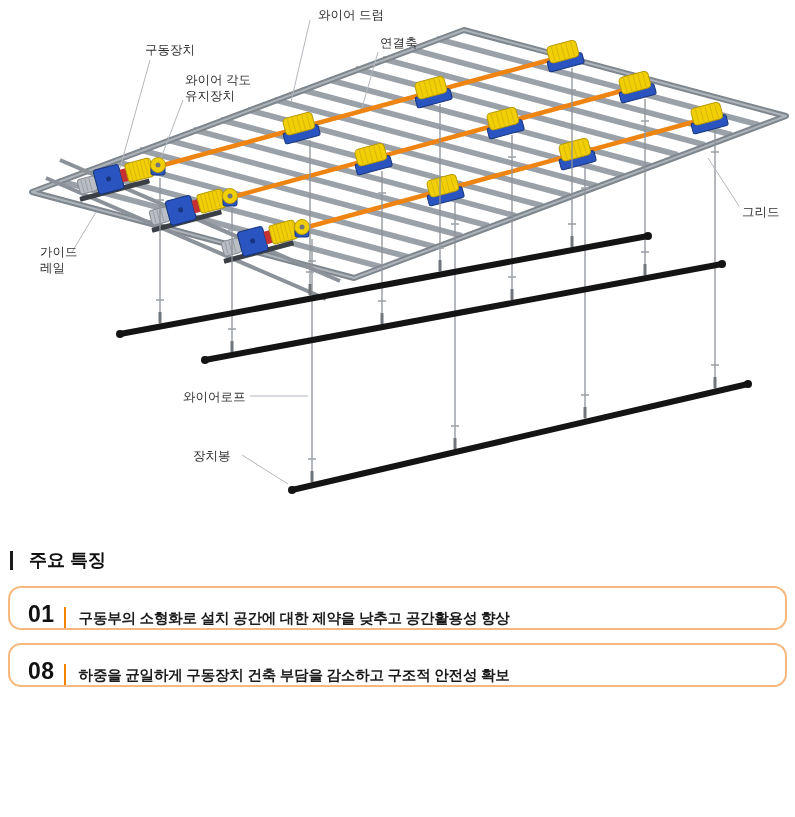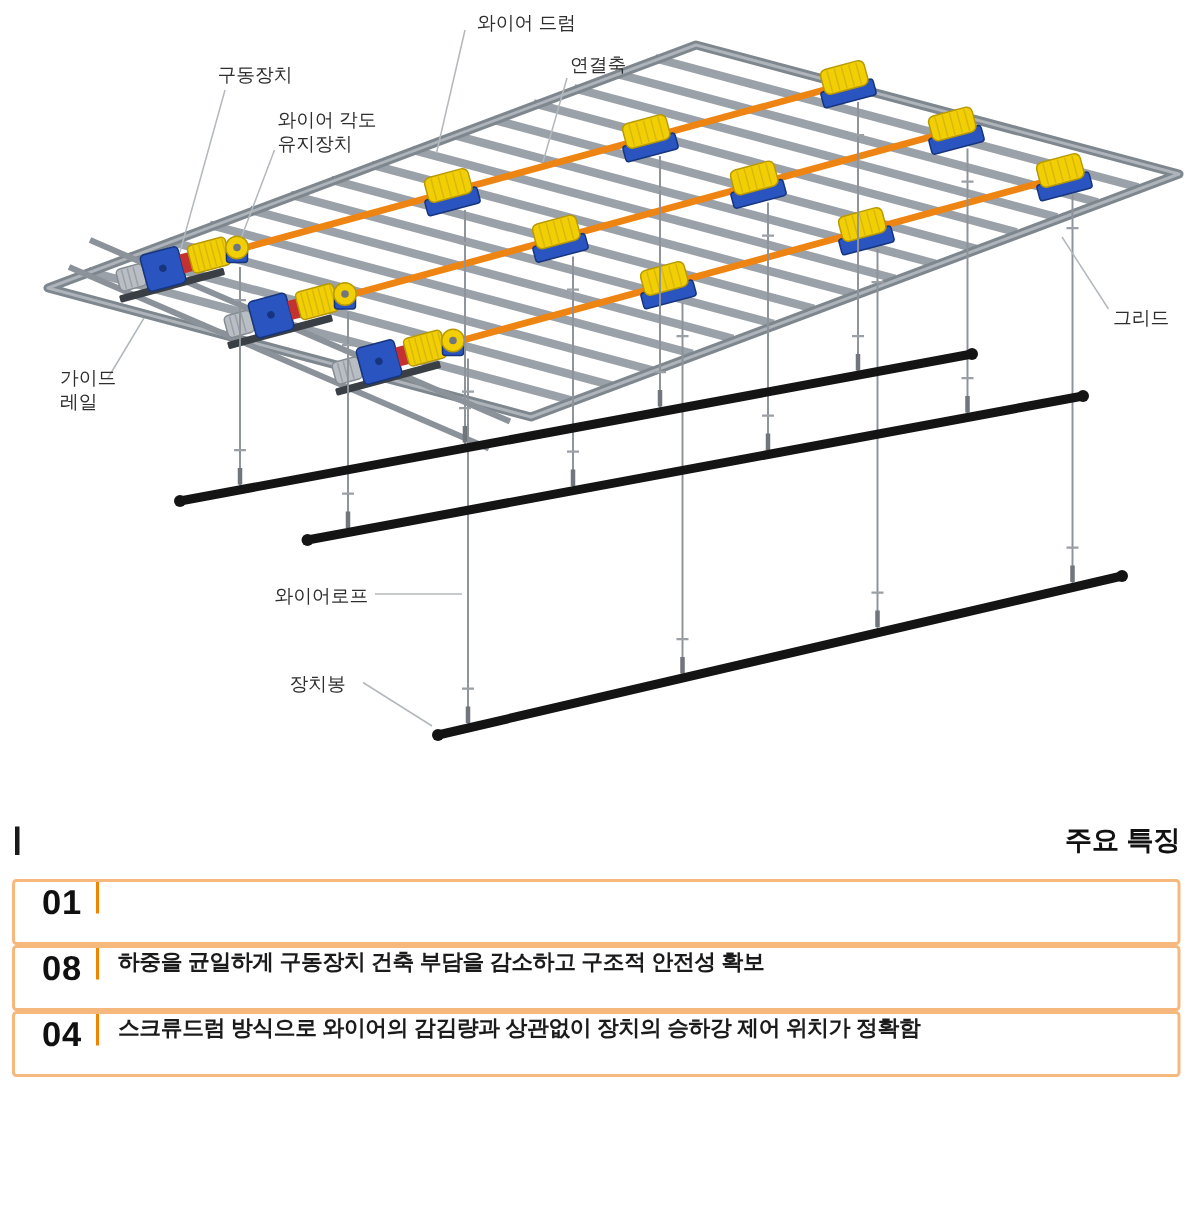--- a/index.html
+++ b/index.html
@@ -8,30 +8,29 @@
     font-family:"Liberation Sans",sans-serif;
     overflow:hidden;
   }
   .diagram-wrap{width:641px;height:538px;}
   svg{display:block;}
   .lbl{font-size:12.5px;fill:#2e2e2e;}
   .leader{stroke:#b3b8bd;stroke-width:1;fill:none;}
 
   .features{padding:0 8px;}
   .fheading{
-    display:flex;align-items:center;gap:4px;
+    display:flex;align-items:center;gap:16px;
     font-size:18px;font-weight:bold;color:#111;
     margin:10px 0 14px 2px;
-    justify-content:space-between;
   }
   .hbar{width:3px;height:19px;background:#1a1a1a;}
   .feature-box{
-    display:flex;align-items:flex-start;
-    height:44px;border:2px solid #f6b87c;border-radius:3px;
-    padding:0 14px 0 18px;box-sizing:border-box;
+    display:flex;align-items:flex-end;
+    height:44px;border:2px solid #f6b87c;border-radius:13px;
+    margin-bottom:13px;padding:0 14px 0 18px;box-sizing:border-box;
     background:#fff;
   }
   .fnum{font-size:23px;font-weight:bold;color:#101010;letter-spacing:.5px;flex:0 0 auto;}
   .fdiv{width:2px;height:21px;background:#f08300;margin:0 13px 0 9px;flex:0 0 auto;}
   .ftext{font-size:14.5px;font-weight:bold;color:#1b1b1b;letter-spacing:-0.2px;white-space:nowrap;}
 </style>
 </head>
 <body>
 
 <div class="diagram-wrap">
@@ -163,27 +162,23 @@
 
 <div class="features">
   <div class="fheading">
     <span class="hbar"></span>
     <span>주요 특징</span>
   </div>
 
   <div class="feature-box">
     <span class="fnum">01</span>
     <span class="fdiv"></span>
+    <span class="ftext">구동부의 소형화로 설치 공간에 대한 제약을 낮추고 공간활용성 향상</span>
   </div>
 
   <div class="feature-box">
     <span class="fnum">08</span>
     <span class="fdiv"></span>
     <span class="ftext">하중을 균일하게 구동장치 건축 부담을 감소하고 구조적 안전성 확보</span>
   </div>
 
 
-  <div class="feature-box">
-    <span class="fnum">04</span>
-    <span class="fdiv"></span>
-    <span class="ftext">스크류드럼 방식으로 와이어의 감김량과 상관없이 장치의 승하강 제어 위치가 정확함</span>
-  </div>
 </div>
 
 </body></html>

